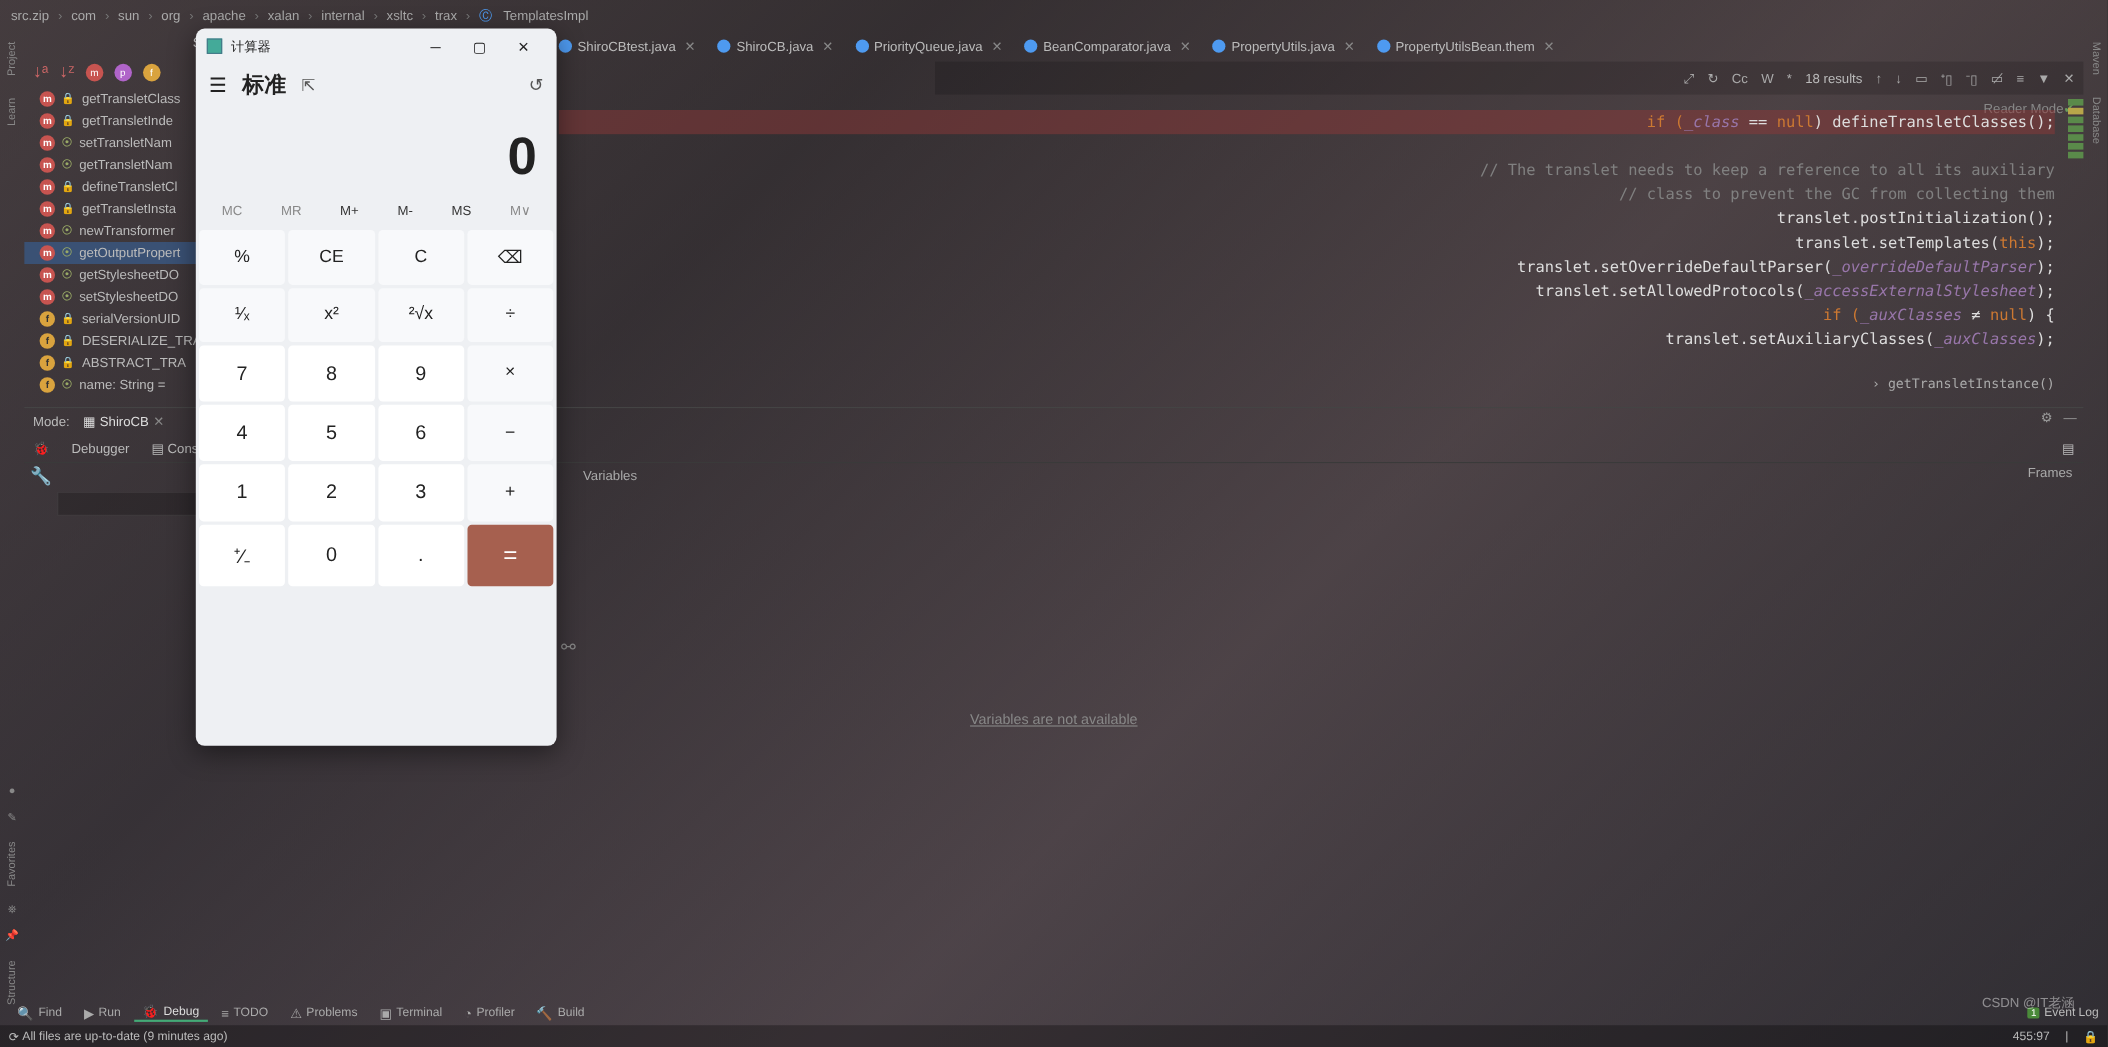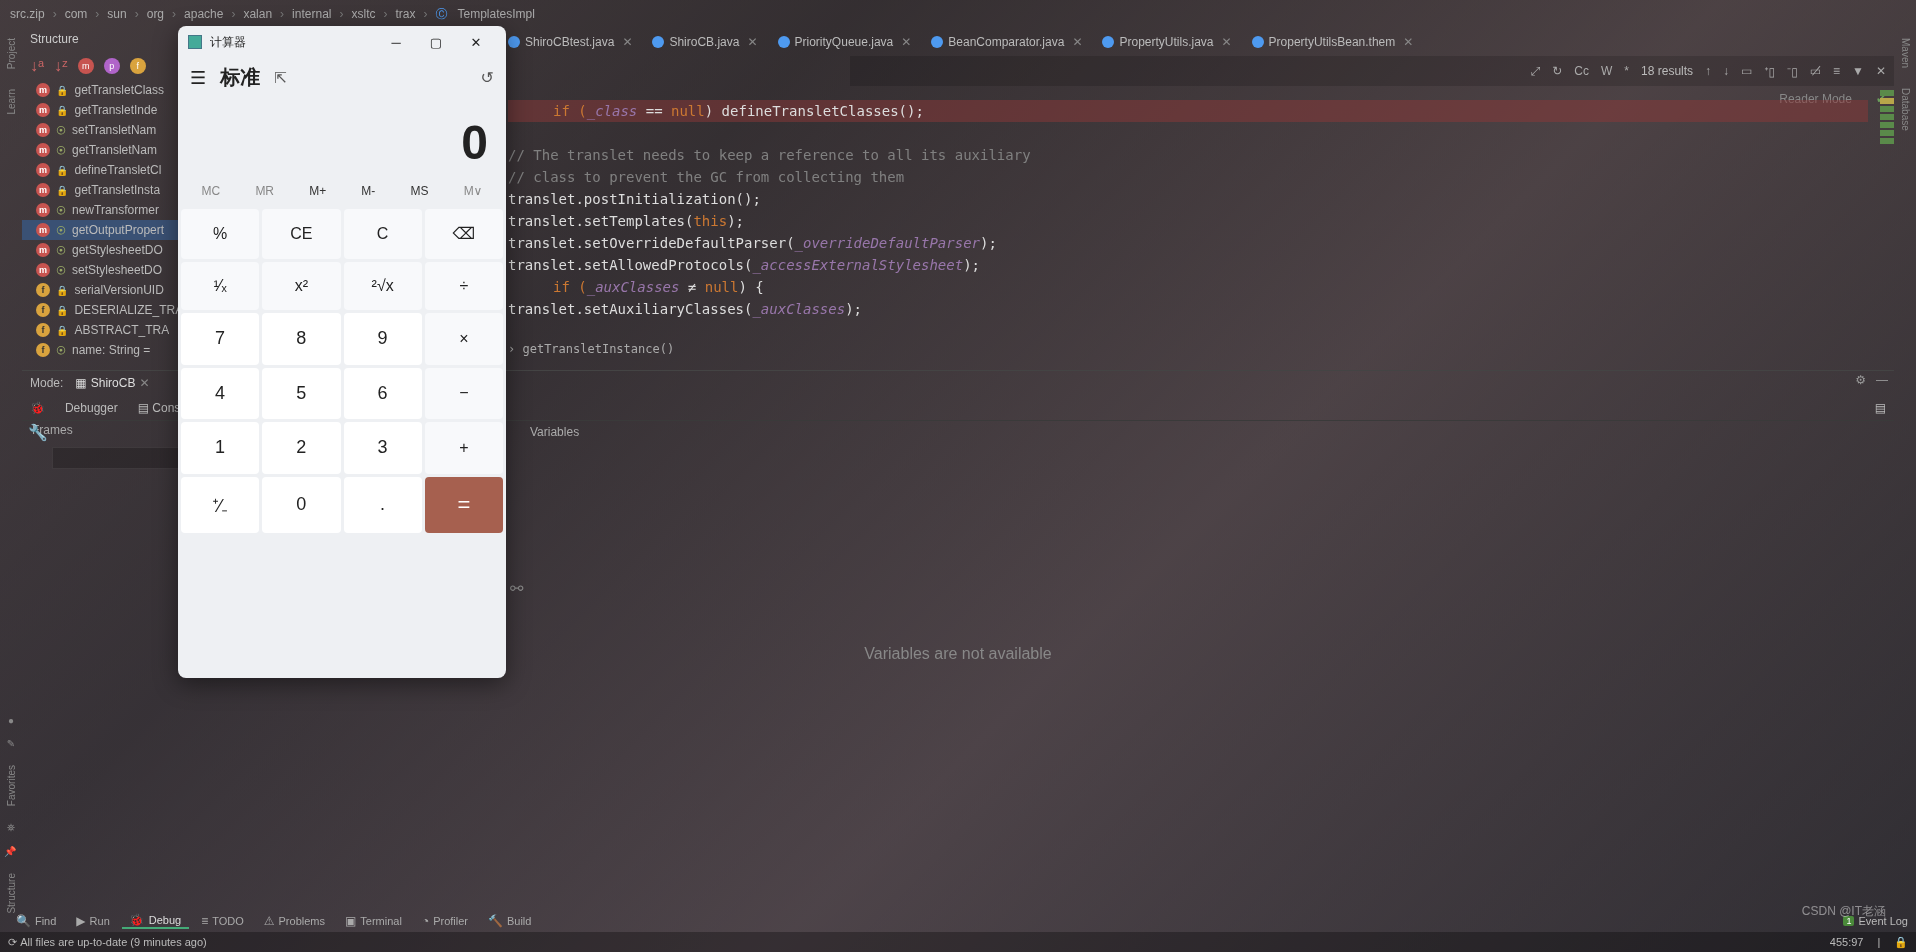--- a/index.html
+++ b/index.html
@@ -1,19 +1,19 @@
 <!DOCTYPE html>
 <html><head>
 <meta charset="utf-8">
 <style>
   * { margin: 0; padding: 0; box-sizing: border-box; }
   body { font-family: "Segoe UI", sans-serif; background: #2b2b2b; color: #bbb; width: 1916px; height: 952px; overflow: hidden; position: relative; }
   
   
-  .ide { position: absolute; inset: 0; background: linear-gradient(rgba(30,30,35,0.5), rgba(40,40,50,0.55)), linear-gradient(135deg, #6b5a5a 0%, #4a3f3f 30%, #7a6565 60%, #3a3535 100%); }
+  .ide { position: absolute; inset: 0; background: linear-gradient(rgba(30,30,35,0.5), rgba(40,40,50,0.55)), linear-gradient(135deg, #6b5a5a 0%, #4a3f3f 30%, #7a6565 60%, #3a3535 100%); text-align: right; }
   
   
   .breadcrumbs { height: 28px; display: flex; align-items: center; padding: 0 10px; gap: 6px; font-size: 12px; color: #aaa; }
   .crumb { cursor: pointer; }
   .crumb-sep::after { content: "›"; color: #777; margin: 0 2px; }
   .crumb-icon { color: #4e9af0; margin-right: 4px; }
   
   
   .left-rail { position: absolute; left: 0; top: 28px; bottom: 28px; width: 22px; display: flex; flex-direction: column; align-items: center; font-size: 10px; color: #888; }
   .left-rail .v { writing-mode: vertical-rl; transform: rotate(180deg); padding: 10px 0; cursor: pointer; }
@@ -44,21 +44,21 @@
   .tab { display: flex; align-items: center; gap: 5px; padding: 0 8px; height: 26px; cursor: pointer; color: #bbb; }
   .tab .tci { width: 12px; height: 12px; border-radius: 50%; background: #4e9af0; }
   .tab-close { color: #888; cursor: pointer; margin-left: 3px; }
   
   
   .findbar { position: absolute; left: 850px; right: 22px; top: 56px; height: 30px; display: flex; align-items: center; gap: 12px; font-size: 12px; justify-content: flex-end; padding-right: 30px; background: rgba(0,0,0,0.15); }
   .findbar .fb-icon { cursor: pointer; color: #aaa; }
   .findbar .fb-close { position: absolute; right: 8px; color: #aaa; cursor: pointer; }
   
   
-  .reader-mode { position: absolute; right: 30px; top: 92px; font-size: 12px; color: #888; display: flex; align-items: center; gap: 24px; }
+  .reader-mode { position: absolute; right: 30px; top: 92px; font-size: 12px; color: #888; display: flex; align-items: center; gap: 0; }
   .reader-check { color: #6a9e5b; }
   
   
   .code { position: absolute; left: 508px; top: 100px; right: 48px; font-family: "Consolas", monospace; font-size: 14px; line-height: 22px; color: #ddd; }
   .code .hl { background: rgba(139,55,55,0.5); display: block; }
   .code .kw { color: #cc7832; margin-left: 45px; }
   .code .fld { color: #9876aa; font-style: italic; }
   .code .nul { color: #cc7832; }
   .code .cmt { color: #808080; }
   .code .this { color: #cc7832; }
@@ -76,21 +76,21 @@
   .debug-tab { cursor: pointer; display: flex; align-items: center; gap: 4px; }
   .debug-tab.active { color: #ddd; }
   .debug-close { color: #888; cursor: pointer; }
   .debug-tools { position: absolute; right: 6px; top: 2px; display: flex; gap: 10px; }
   .debug-tools span { cursor: pointer; color: #999; }
   .debug-sub { height: 26px; display: flex; align-items: center; padding: 0 8px; font-size: 12px; gap: 20px; border-bottom: 1px solid #3a3a3a; }
   .debug-sub .icon { cursor: pointer; }
   .frames-lbl { height: 22px; padding: 2px 10px; font-size: 12px; color: #aaa; }
   .frames-box { margin: 4px 30px 0 30px; height: 22px; border: 1px solid rgba(255,255,255,0.08); background: rgba(0,0,0,0.2); width: 300px; }
   .vars-head { position: absolute; left: 508px; top: 54px; font-size: 12px; color: #aaa; }
-  .vars-empty { position: absolute; left: 50%; top: 52%; transform: translate(-50%, -50%); font-size: 16px; color: #888; }
+  .vars-empty { position: absolute; left: 50%; top: 52%; transform: translate(-50%, -50%); font-size: 13px; color: #888; text-decoration: underline; }
   .vside { position: absolute; left: 6px; top: 52px; display: flex; flex-direction: column; gap: 8px; }
   .vside span { cursor: pointer; }
   .link-icon { position: absolute; left: 488px; top: 208px; color: #888; cursor: pointer; }
   
   
   .bottom-tabs { position: absolute; left: 0; right: 0; bottom: 20px; height: 22px; display: flex; align-items: center; font-size: 11px; gap: 4px; padding: 0 8px; }
   .btab { display: flex; align-items: center; gap: 4px; padding: 0 8px; cursor: pointer; color: #aaa; }
   .btab.active { color: #ddd; border-bottom: 2px solid #4a7; }
   .btab .bi { font-size: 12px; }
   .eventlog { margin-left: auto; display: flex; align-items: center; gap: 4px; }

